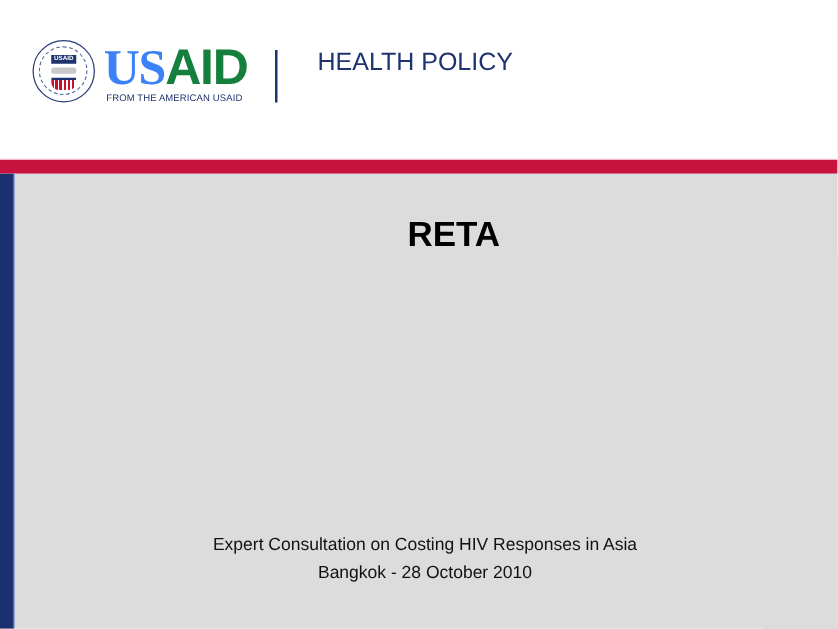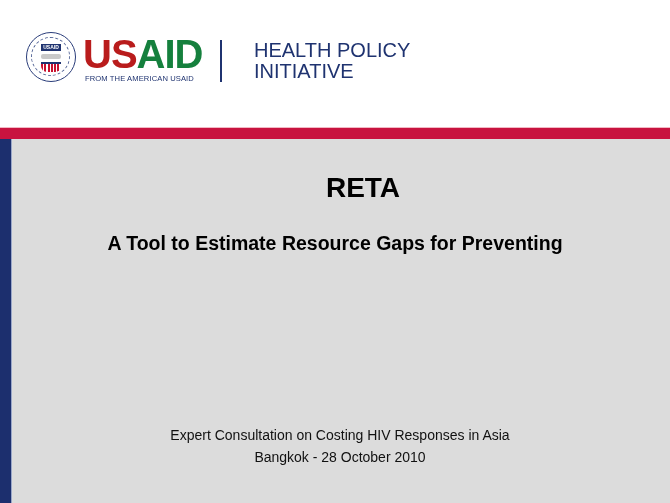--- a/index.html
+++ b/index.html
@@ -30,21 +30,21 @@
   .seal .stripes {
     position: absolute; left: 14px; top: 29px; width: 20px; height: 8px;
     background: repeating-linear-gradient(90deg, #c8102e 0 2px, #ffffff 2px 3.3px);
     border-top: 2px solid #1f3370;
     border-radius: 0 0 6px 6px;
   }
   .usaid-word {
     position: absolute; left: 83px; top: 34px;
     font-size: 40px; font-weight: bold; letter-spacing: -1px; line-height: 40px;
   }
-  .usaid-word .us { color: #b91c1c; }
+  .usaid-word .us { color: #3b82f6; font-family: Liberation Serif, serif; }
   .usaid-word .aid { color: #15803d; }
   .usaid-tagline {
     position: absolute; left: 85px; top: 74px;
     font-size: 7.6px; color: #1f3370; letter-spacing: 0.1px; white-space: nowrap;
   }
   .divider { position: absolute; left: 220px; top: 40px; width: 1.5px; height: 42px; background: #1f3370; }
   .hpi {
     position: absolute; left: 230px; top: 40px;
     font-size: 20px; color: #1f3370; line-height: 21px; white-space: nowrap; margin-left: 24px;
   }
@@ -76,33 +76,31 @@
     <div class="hands"></div>
     <div class="stripes"></div>
   </div>
   <div class="usaid-word">
     <span class="us">US</span><span class="aid">AID</span>
   </div>
   <div class="usaid-tagline">FROM THE AMERICAN USAID</div>
   <div class="divider"></div>
   <div class="hpi">
     <div>HEALTH POLICY</div>
-    <div>INITIATIVE</div>
   </div>
 </div>
 
 <div class="red-bar-line"></div>
 <div class="red-bar"></div>
 
 <div class="main"></div>
 <div class="side-bar"></div>
 <div class="side-bar-line"></div>
 
 <div class="title">RETA</div>
 
 <div class="subtitle">
-  <div>A Tool to Estimate Resource Gaps for Preventing</div>
 </div>
 
 <div class="footer">
   <div>Expert Consultation on Costing HIV Responses in Asia</div>
   <div>Bangkok - 28 October 2010</div>
 </div>
 
 </body></html>

